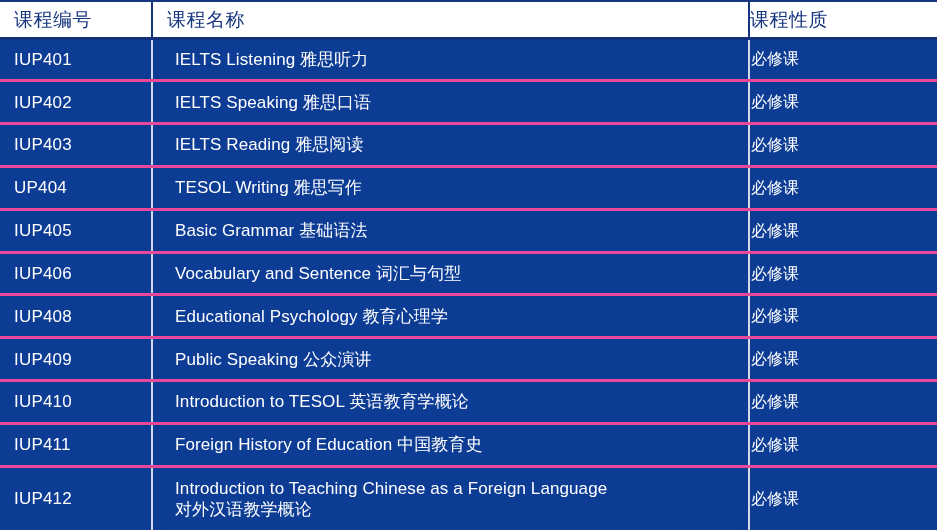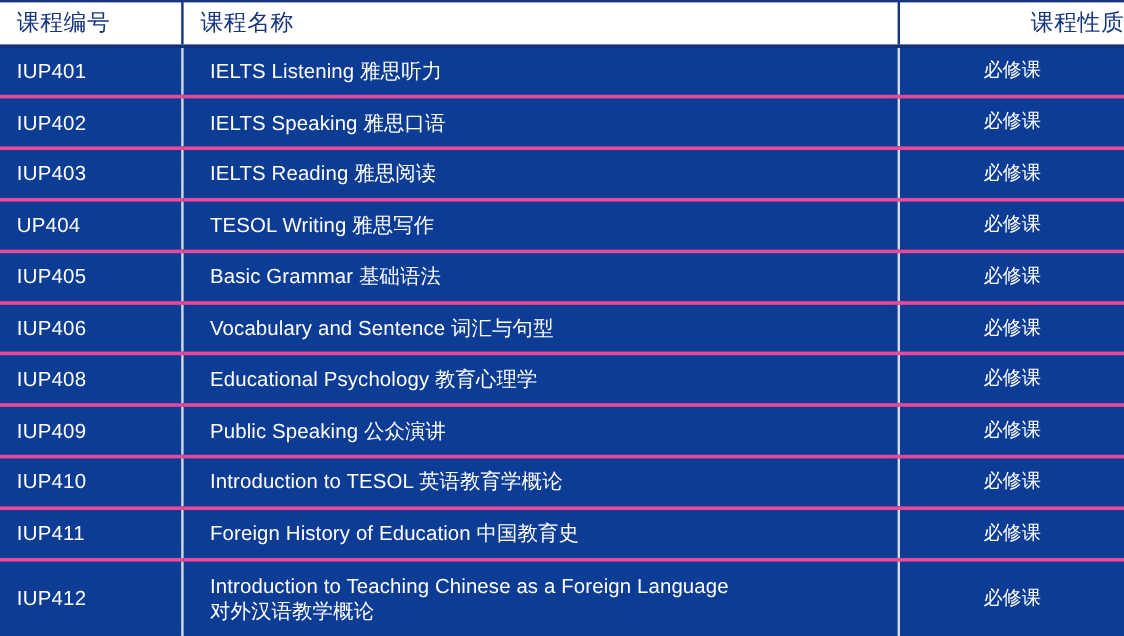--- a/index.html
+++ b/index.html
@@ -42,21 +42,21 @@
     text-align: left;
     vertical-align: middle;
     border-top: 2px solid #16357f;
     border-bottom: 3px solid #12317a;
     box-sizing: border-box;
     letter-spacing: 0.5px;
   }
   th.hdr-code { border-right: 2px solid #16357f; }
   th.hdr-name { border-right: 2px solid #16357f; }
   th.hdr-type {
-    text-align: right;
+    text-align: left;
     padding-left: 0;
   }
 
   
   tbody tr.course-row { height: 37px; }
   tbody tr.course-row.tall-row { height: 55px; }
 
   td.cell {
     background: #0d3c95;
     color: #ffffff;
@@ -76,21 +76,21 @@
   }
   td.cell-name {
     padding-left: 22px;
     padding-right: 6px;
     text-align: left;
     border-right: 2px solid #d5dae6;
     letter-spacing: 0.1px;
     border-radius: 13px;
   }
   td.cell-type {
-    text-align: center;
+    text-align: left;
     font-size: 16px;
   }
 
   .name-line { display: block; white-space: nowrap; }
 </style>
 </head>
 <body>
 
 <table id="course-table">
   <colgroup>

